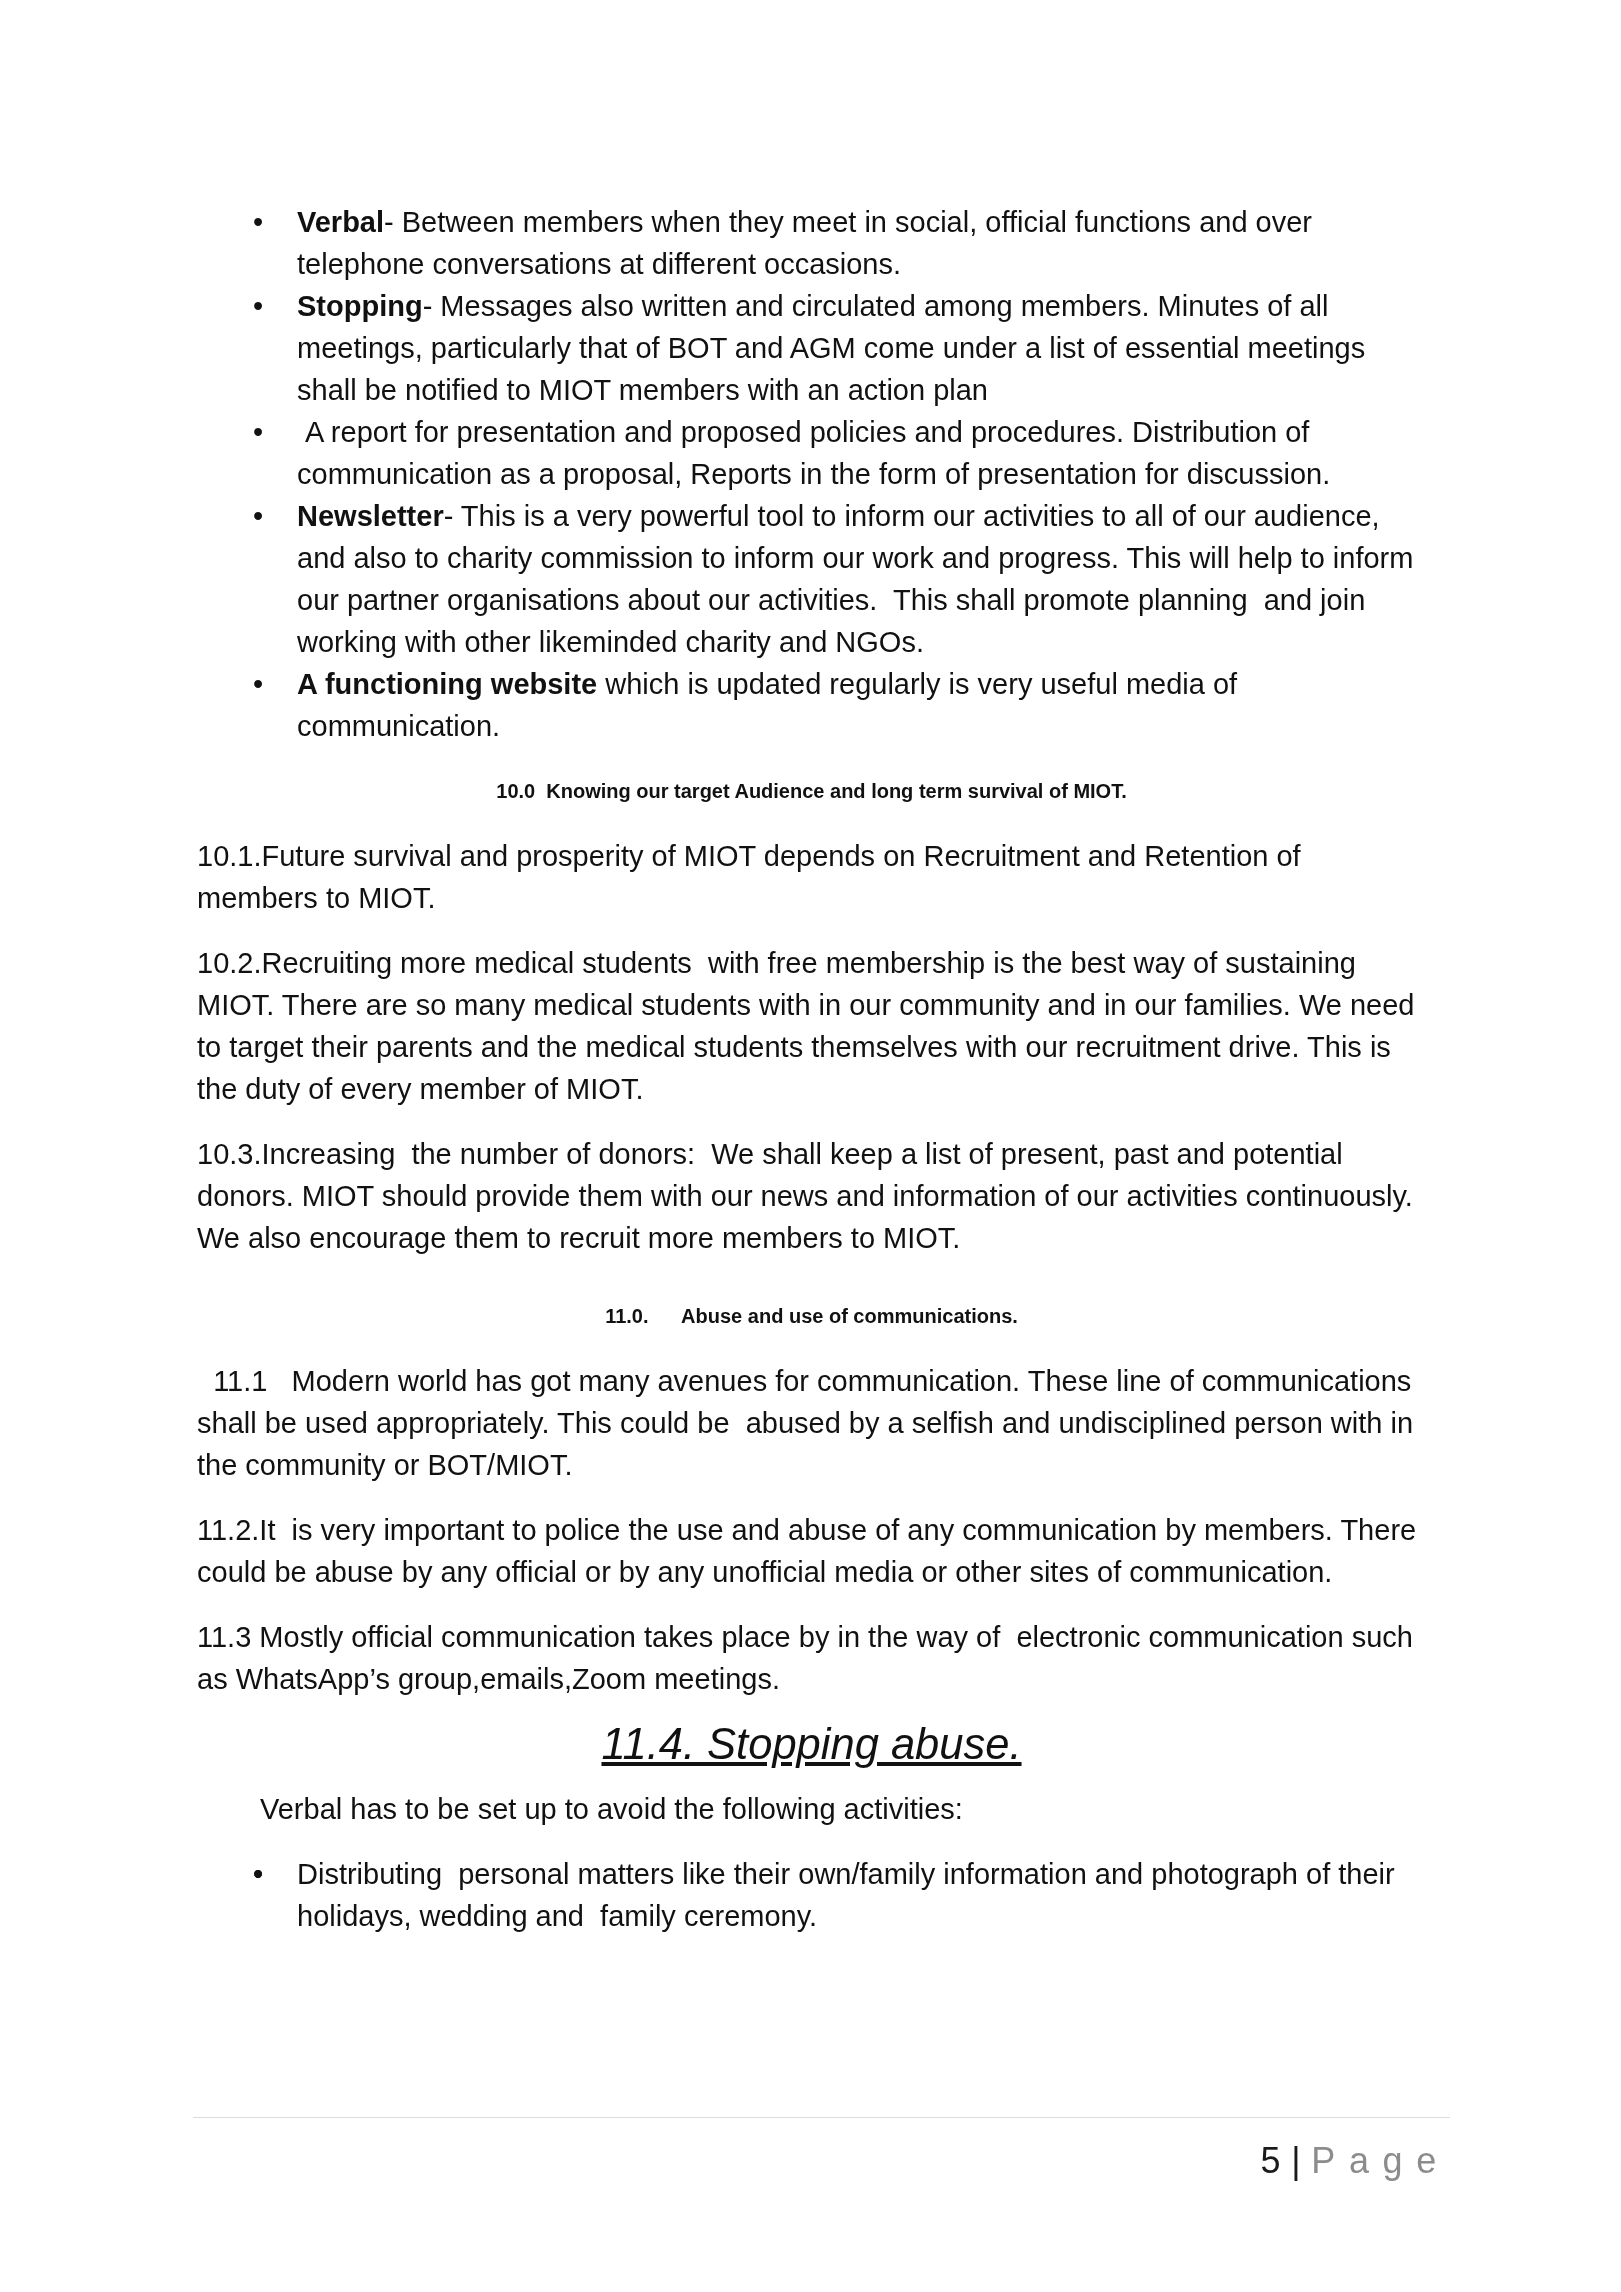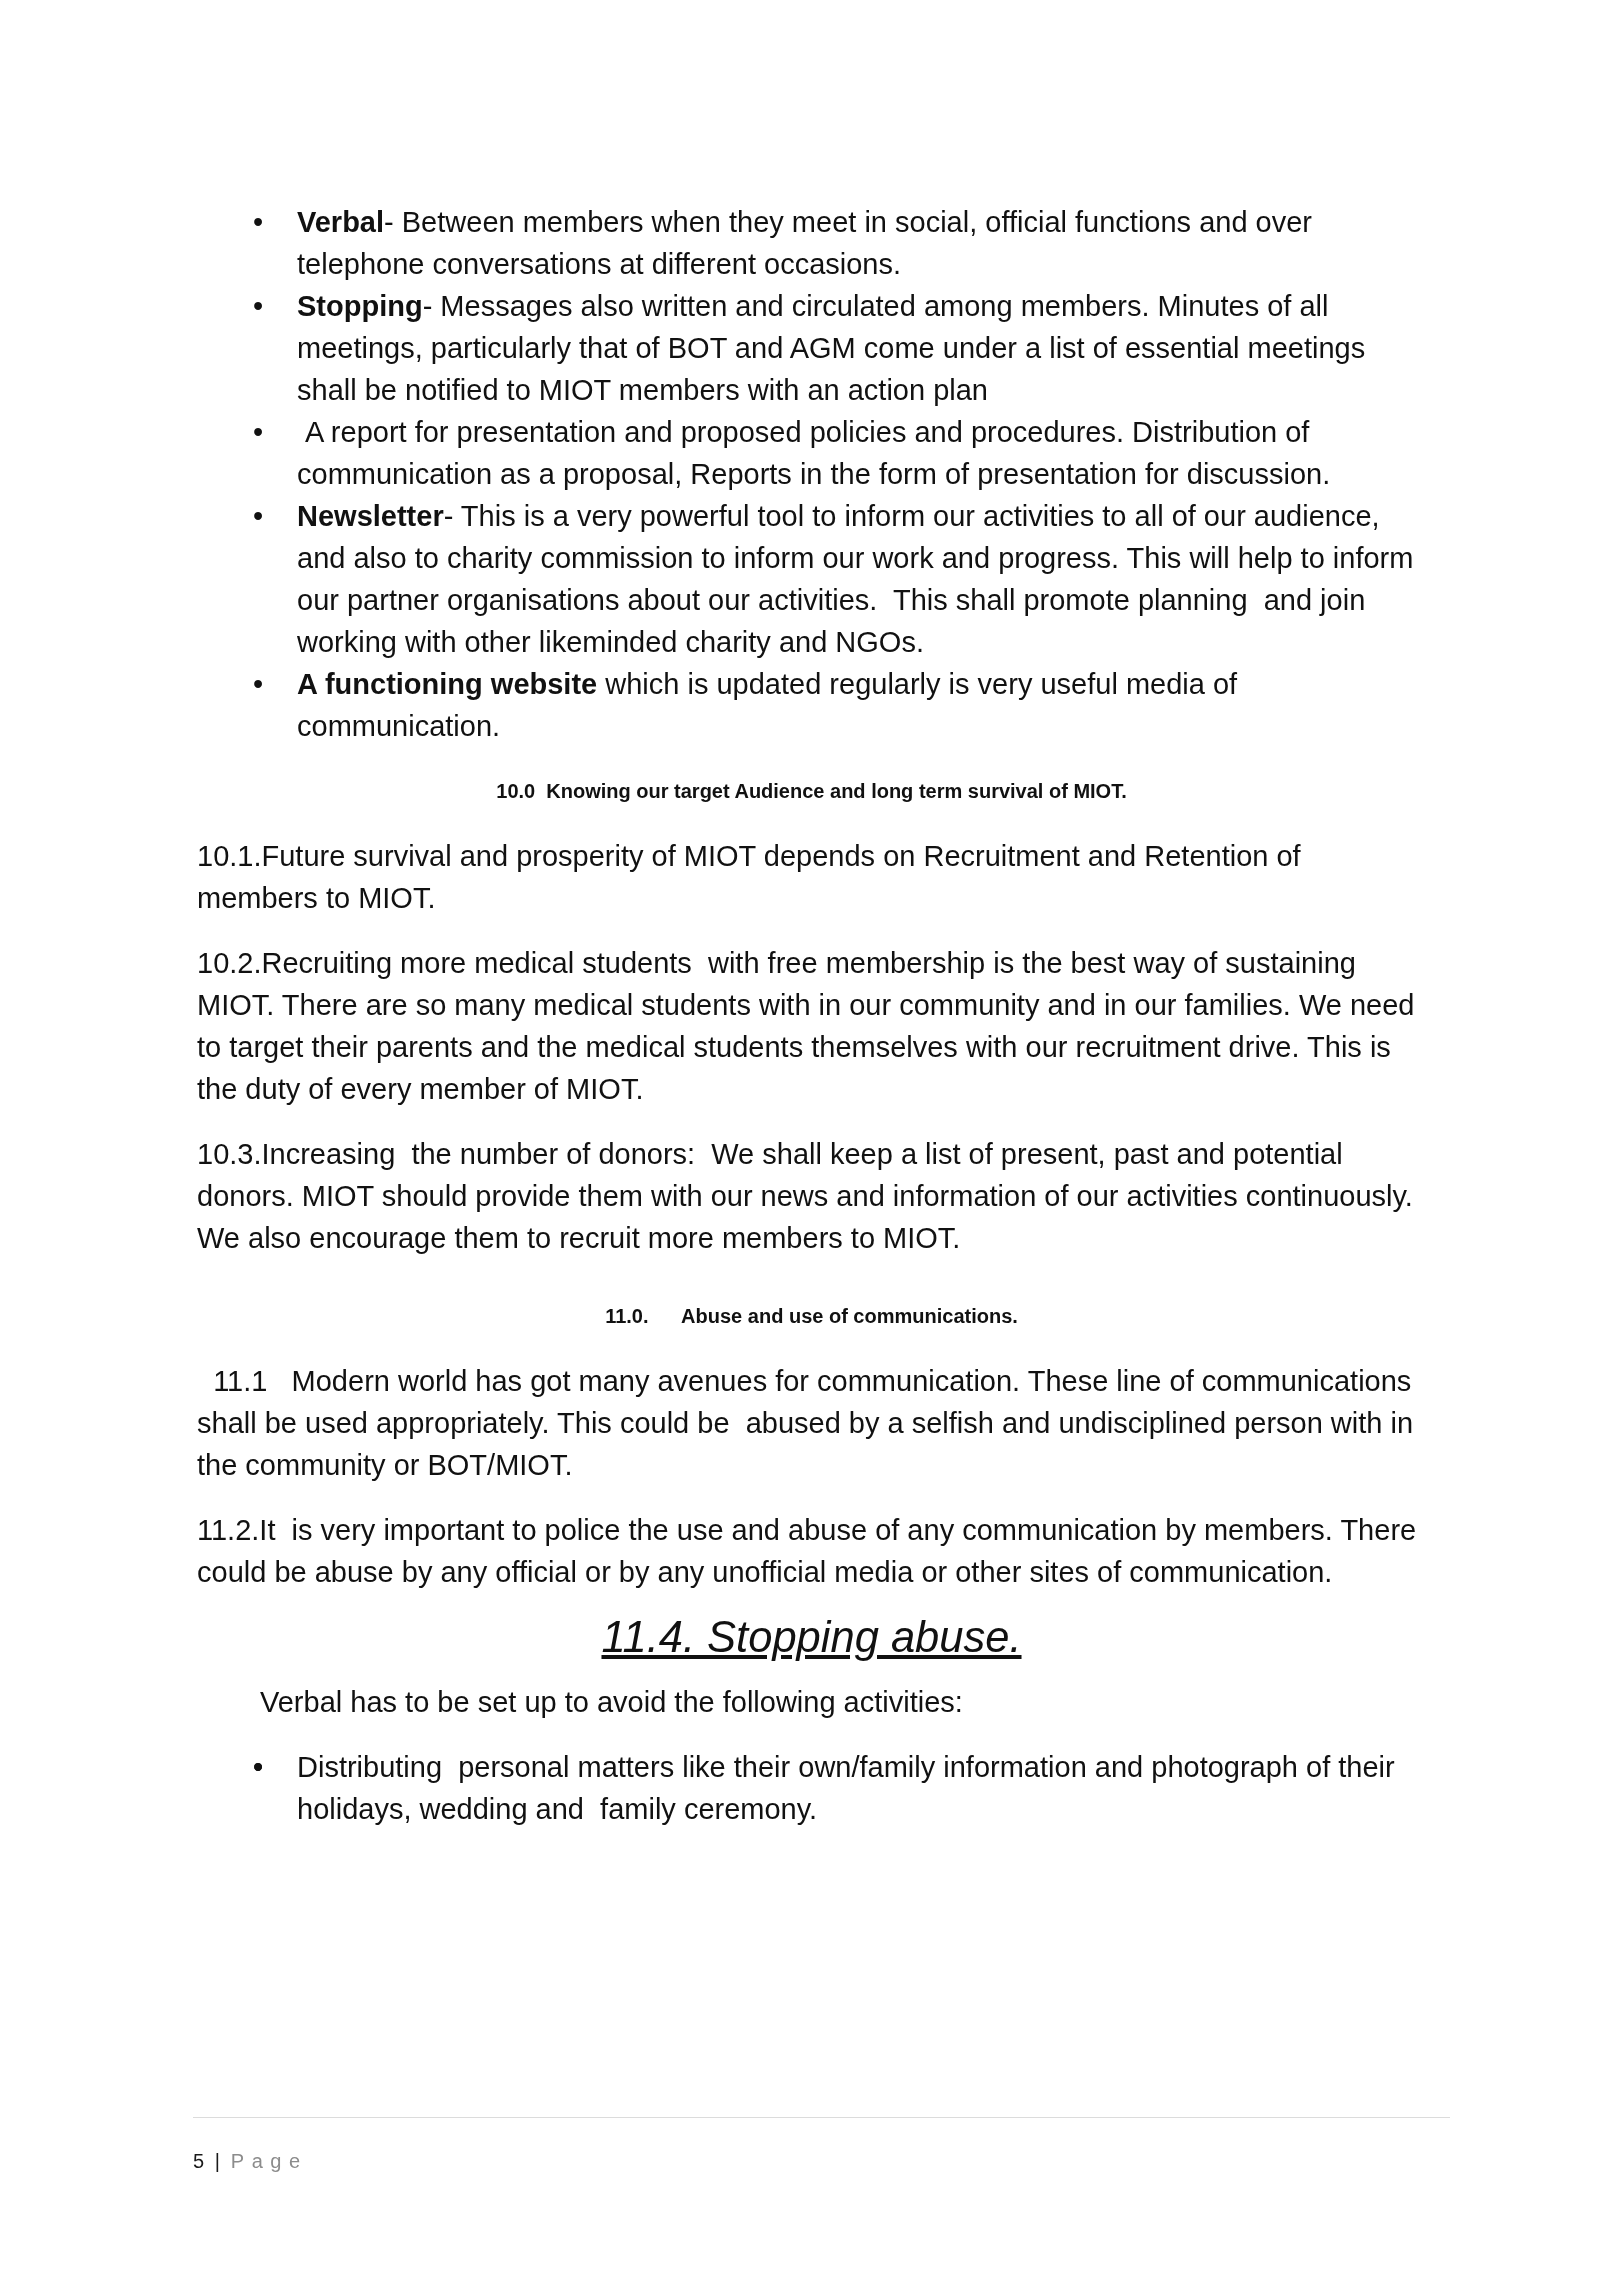--- a/index.html
+++ b/index.html
@@ -48,23 +48,23 @@
     position: absolute;
     left: 193px;
     top: 2117px;
     width: 1257px;
   }
   .footer-rule {
     border-top: 1.8px solid #dcdcdc;
     height: 0;
   }
   .footer-text {
-    text-align: left;
+    text-align: right;
     margin-top: 21.5px;
-    font-size: 20px;
+    font-size: 36px;
     color: #1a1a1a;
   }
   .pg-sep { margin: 0 10.7px; font-weight: 300; }
   .pg-label { color: #8c8c8c; letter-spacing: 0.38em; }
 </style>
 </head>
 <body>
 
 <div class="page">
   <div class="content">
@@ -99,20 +99,21 @@
     <p class="para"><span class="t">10.2.Recruiting more medical students  with free membership is the best way of sustaining MIOT. There are so many medical students with in our community and in our families. We need to target their parents and the medical students themselves with our recruitment drive. This is the duty of every member of MIOT.</span></p>
 
     <p class="para"><span class="t">10.3.Increasing  the number of donors:  We shall keep a list of present, past and potential donors. MIOT should provide them with our news and information of our activities continuously. We also encourage them to recruit more members to MIOT.</span></p>
 
     <h2 class="h h-11 t">11.0.      Abuse and use of communications.</h2>
 
     <p class="para"><span class="t">  11.1   Modern world has got many avenues for communication. These line of communications shall be used appropriately. This could be  abused by a selfish and undisciplined person with in the community or BOT/MIOT.</span></p>
 
     <p class="para"><span class="t">11.2.It  is very important to police the use and abuse of any communication by members. There could be abuse by any official or by any unofficial media or other sites of communication.</span></p>
 
+    <p class="para"><span class="t">11.3 Mostly official communication takes place by in the way of  electronic communication such as WhatsApp’s group,emails,Zoom meetings.</span></p>
 
     <h2 class="h-ital t">11.4. Stopping abuse.</h2>
 
     <p class="para rules"><span class="t">Verbal has to be set up to avoid the following activities:</span></p>
 
     <div class="list list-2">
       <div class="li">
         <span class="marker">•</span>
       </div>
       <div class="li">

